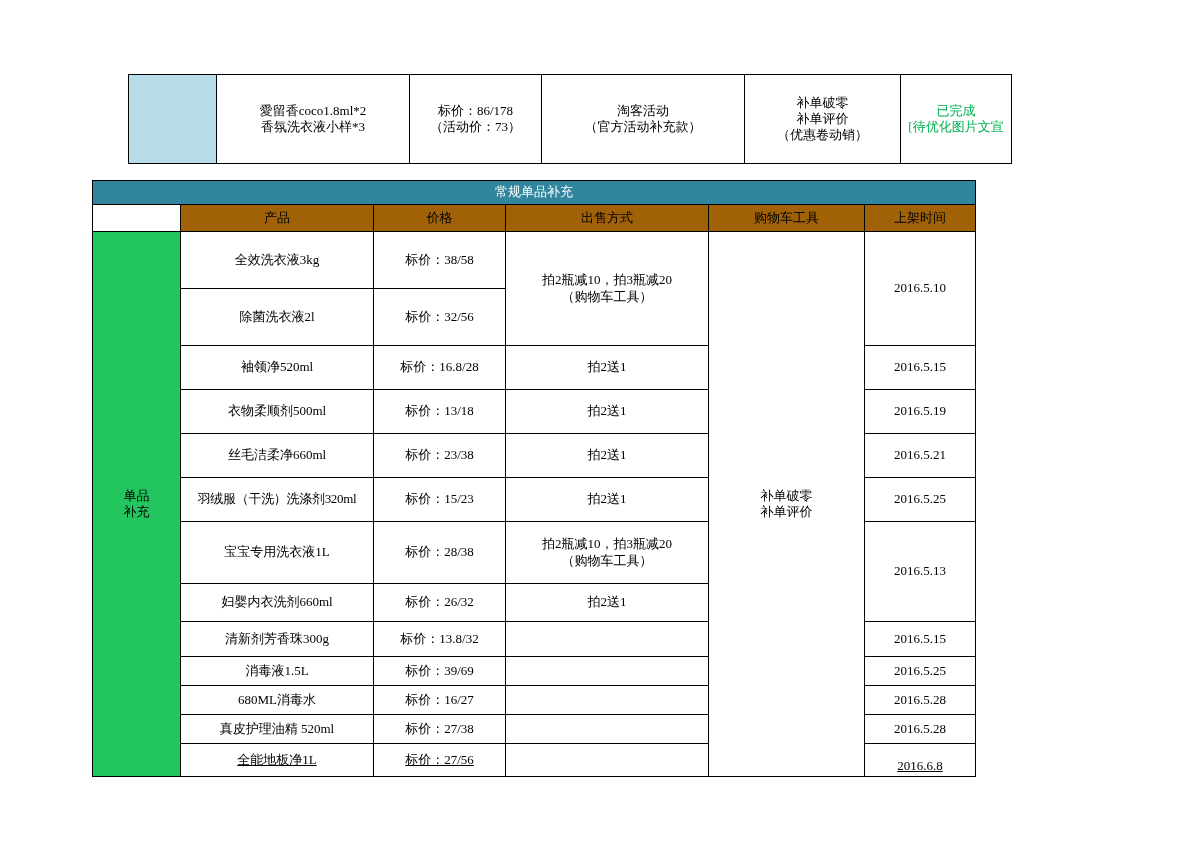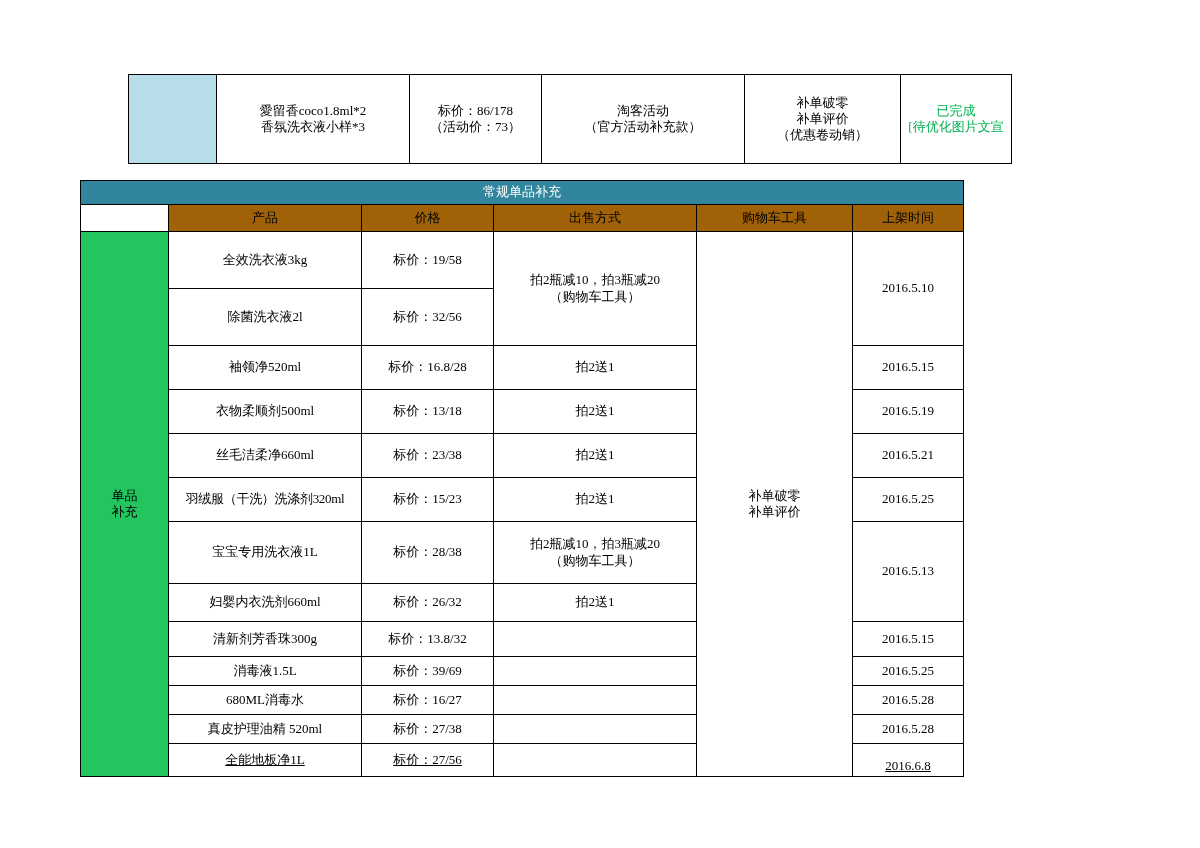--- a/index.html
+++ b/index.html
@@ -50,21 +50,21 @@
   .cell-white { background: #ffffff; }
 
   .green-text {
     color: #00b050;
     line-height: 1.22;
   }
 
   
   .t-main {
     position: absolute;
-    left: 80px;
+    left: 92px;
     top: 180px;
   }
   .t-main td { height: 22px; }
 
   .banner {
     background: #31859c;
     color: #ffffff;
     font-weight: bold;
     text-align: center;
     height: 19px !important;
@@ -163,21 +163,21 @@
           <td class="hdr">出售方式</td>
           <td class="hdr">购物车工具</td>
           <td class="hdr">上架时间</td>
         </tr>
 
         <tr>
           <td class="sidecell multi" rowspan="13">
             <span>单品<br>补充</span>
           </td>
           <td style="height:52px">全效洗衣液3kg</td>
-          <td style="height:52px">标价：19/58</td>
+          <td style="height:52px">标价：38/58</td>
           <td class="multi" rowspan="2">
             <span>拍2瓶减10，拍3瓶减20<br>（购物车工具）</span>
           </td>
           <td class="multi" rowspan="13">
             <span>补单破零<br>补单评价</span>
           </td>
           <td rowspan="2">2016.5.10</td>
         </tr>
 
         <tr>

